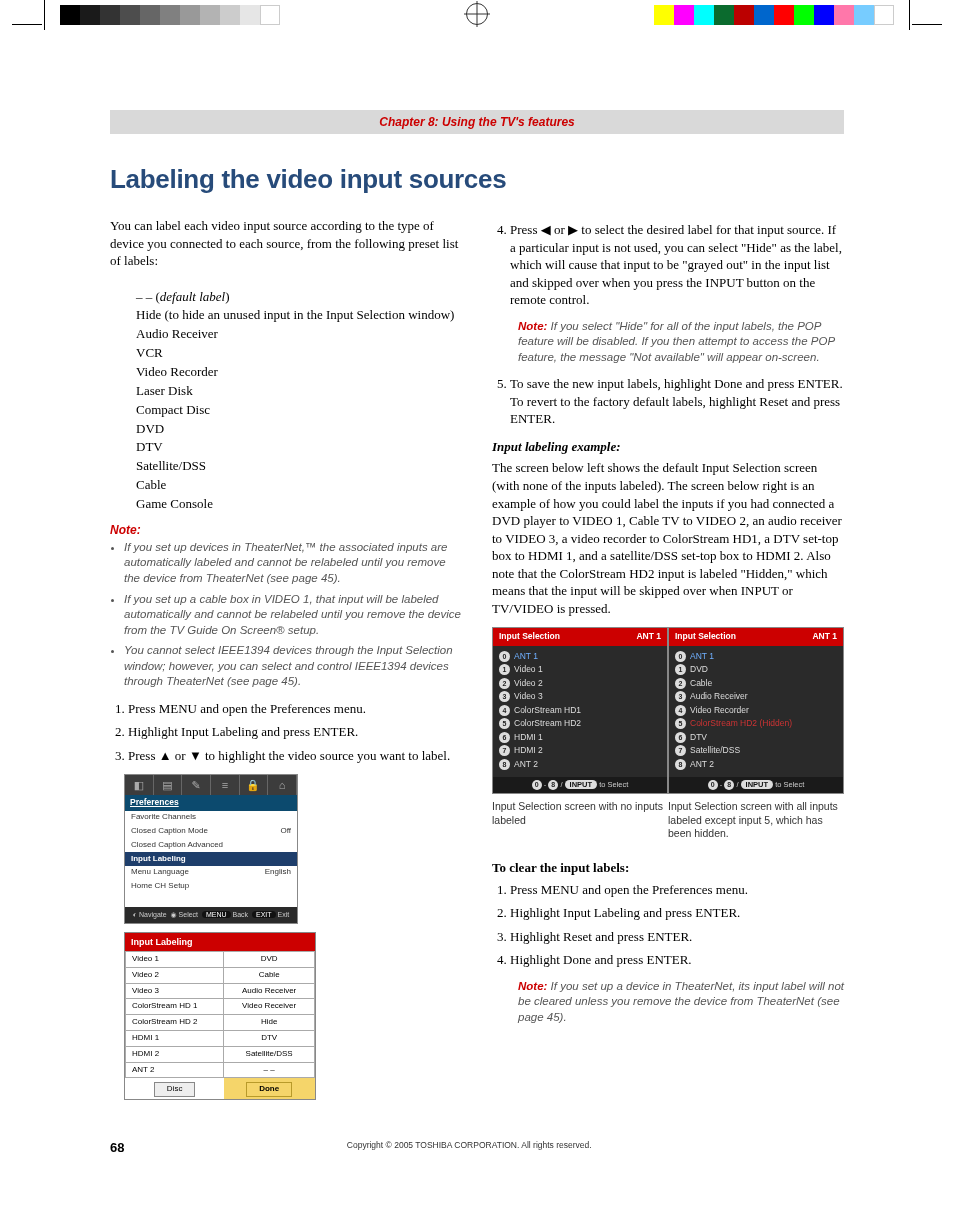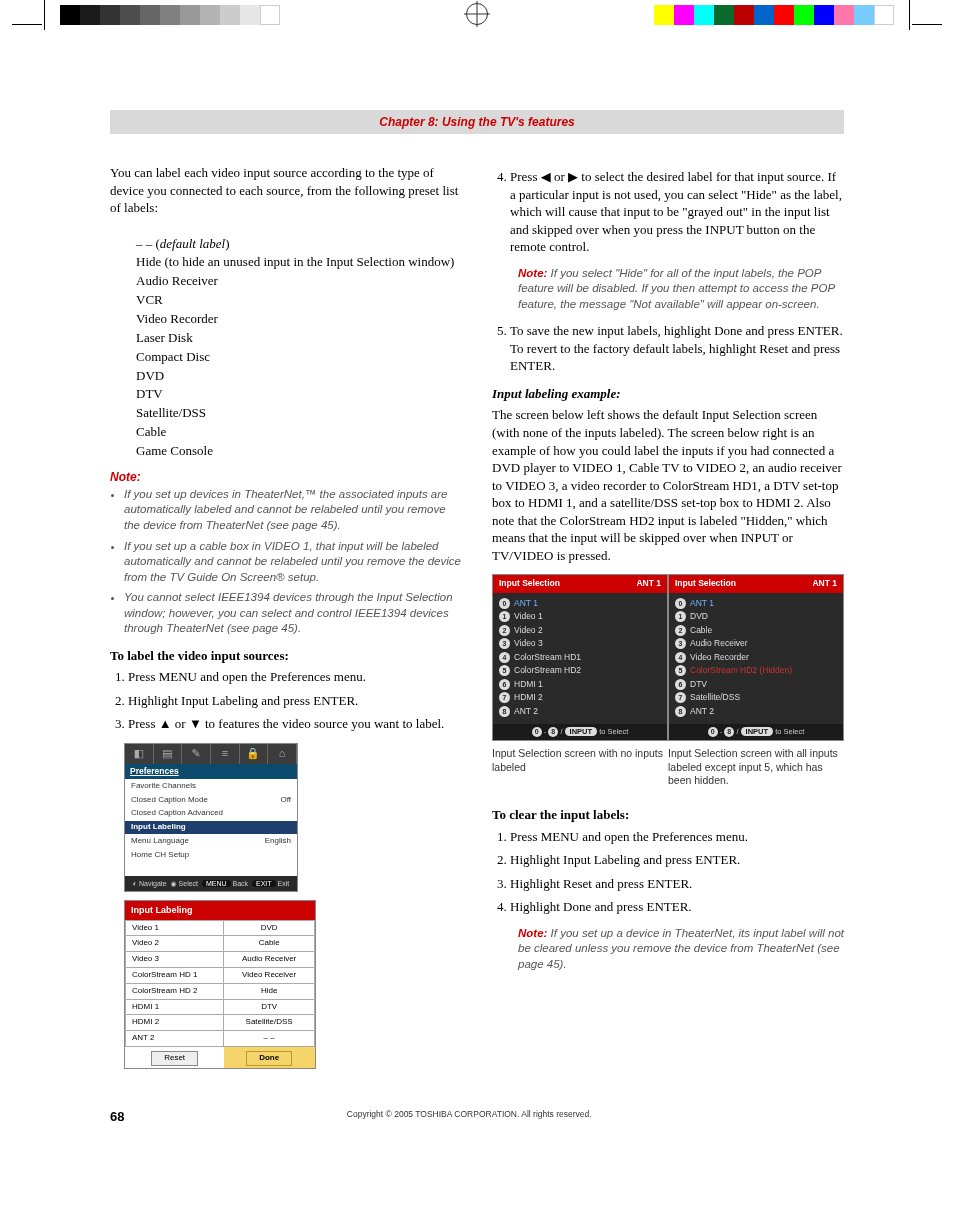--- a/index.html
+++ b/index.html
@@ -189,20 +189,21 @@
     <span style="background:#f7a"></span>
       <span style="background:#7cf"></span>
       <span style="background:#fff;border:1px solid #ccc;box-sizing:border-box"></span>
   </div>
 </div>
 
 <div class="page">
 
   <div class="chapter-bar">Chapter 8: Using the TV's features</div>
 
+  <h1 class="title">Labeling the video input sources</h1>
 
   <div class="columns">
 
     <div class="col">
       <p>You can label each video input source according to the type of device you connected to each source, from the following preset list of labels:</p>
 
       <div class="label-list">
         <div>– – (<em>default label</em>)</div>
         <div>Hide (to hide an unused input in the Input Selection window)</div>
         <div>Audio Receiver</div>
@@ -217,25 +218,24 @@
         <div>Game Console</div>
       </div>
 
       <div class="note-head">Note:</div>
       <ul class="note-list">
         <li>If you set up devices in TheaterNet,™ the associated inputs are automatically labeled and cannot be relabeled until you remove the device from TheaterNet (see page 45).</li>
         <li>If you set up a cable box in VIDEO 1, that input will be labeled automatically and cannot be relabeled until you remove the device from the TV Guide On Screen® setup.</li>
         <li>You cannot select IEEE1394 devices through the Input Selection window; however, you can select and control IEEE1394 devices through TheaterNet (see page 45).</li>
       </ul>
 
-      <div class="subhead">To label the video input sources:</div>
       <ol class="steps">
         <li>Press MENU and open the Preferences menu.</li>
         <li>Highlight Input Labeling and press ENTER.</li>
-        <li>Press ▲ or ▼ to features the video source you want to label.</li>
+        <li>Press ▲ or ▼ to highlight the video source you want to label.</li>
       </ol>
 
       <div class="osd-prefs">
         <div class="osd-iconrow">
           <span>◧</span>
           <span>▤</span>
           <span>✎</span>
           <span>≡</span>
           <span>🔒</span>
           <span>⌂</span>
@@ -299,21 +299,21 @@
               </tr>
           <tr>
                 <td>HDMI 2</td>
                 <td class="r">Satellite/DSS</td>
               </tr>
           <tr>
                 <td>ANT 2</td>
                 <td class="r">– –</td>
               </tr>
           <tr class="btnrow sel">
-                <td style="text-align:center"><span class="btn">Reset</span></td>
+                <td style="text-align:center"><span class="btn">Disc</span></td>
                 <td class="r"><span class="btn sel">Done</span></td>
               </tr>
         </tbody>
           </table>
       </div>
     </div>
 
     <div class="col">
       <ol class="steps" start="4">
         <li>Press ◀ or ▶ to select the desired label for that input source. If a particular input is not used, you can select "Hide" as the label, which will cause that input to be "grayed out" in the input list and skipped over when you press the INPUT button on the remote control.</li>

